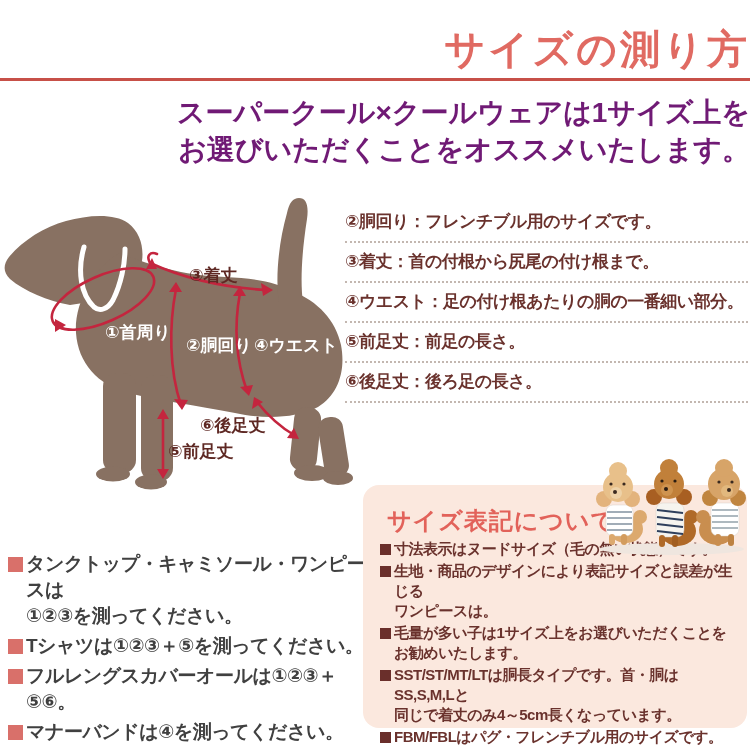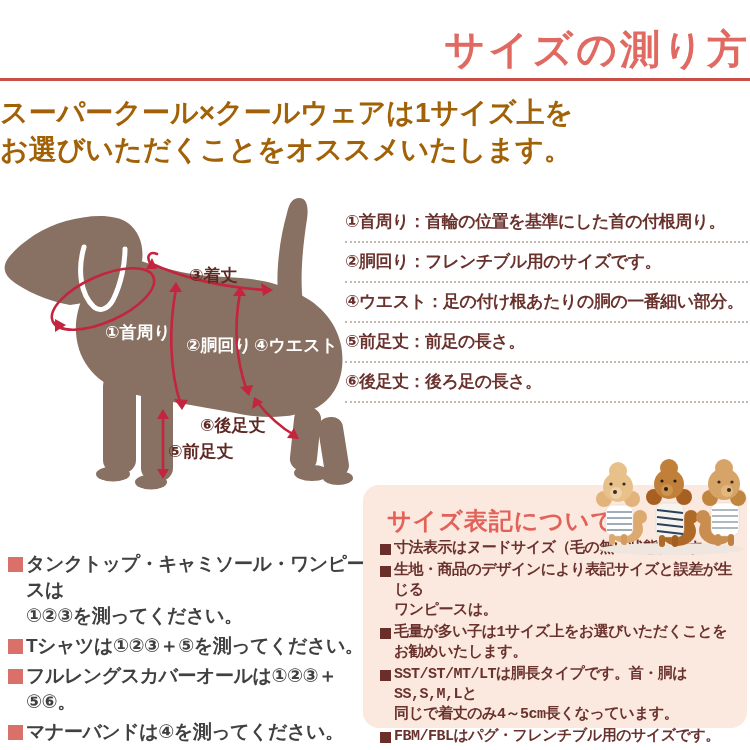--- a/index.html
+++ b/index.html
@@ -3,22 +3,22 @@
 <meta charset="utf-8">
 <style>
   html,body{margin:0;padding:0;background:#ffffff;}
   body{font-family:"Liberation Sans","DejaVu Sans",sans-serif;}
   .canvas{position:relative;width:750px;height:750px;background:#ffffff;overflow:hidden;margin:0 auto;}
 
   
   .page-title{position:absolute;top:22px;left:0;width:750px;text-align:right;
     font-size:40px;font-weight:bold;color:#e06a62;letter-spacing:3px;}
   .divider{position:absolute;top:78px;left:0;width:750px;height:3px;background:#c75048;}
-  .subtitle{position:absolute;top:94px;left:0;width:750px;text-align:left;
-    font-size:28px;font-weight:bold;color:#a16207;line-height:37px;white-space:pre-line;letter-spacing:0px;}
+  .subtitle{position:absolute;top:94px;left:0;width:750px;text-align:right;
+    font-size:28px;font-weight:bold;color:#701a75;line-height:37px;white-space:pre-line;letter-spacing:0px;}
 
   
   .dog-figure{position:absolute;left:0;top:195px;width:375px;height:312px;}
   .dog-figure svg{position:absolute;left:0;top:0;}
   .dog-label{position:absolute;font-weight:bold;font-size:17px;white-space:nowrap;}
   .dog-label.on-body{color:#ffffff;}
   .dog-label.off-body{color:#5e2823;}
   .lbl-back{left:189px;top:69px;}
   .lbl-neck{left:105px;top:126px;}
   .lbl-girth{left:186px;top:139px;}
@@ -32,21 +32,21 @@
     padding:9px 0 9px 0;border-bottom:2px dotted #c3b7b0;white-space:nowrap;letter-spacing:-0.5px;}
 
   
   .garment-notes{position:absolute;left:8px;top:551px;width:364px;}
   .g-item{display:flex;align-items:flex-start;margin-bottom:4px;}
   .g-square{flex:0 0 auto;width:15px;height:15px;background:#d9706a;margin:6px 3px 0 0;}
   .g-text{font-size:19px;font-weight:bold;color:#404040;line-height:26px;white-space:pre-line;letter-spacing:-0.5px;}
 
   
   .size-panel{position:absolute;left:363px;top:485px;width:384px;height:243px;
-    background:#fbe8de;border-radius:16px;font-family:Liberation Mono, monospace;}
+    background:#fbe8de;border-radius:16px;}
   .panel-title{position:absolute;left:24px;top:20px;font-size:24px;font-weight:bold;color:#e2625a;letter-spacing:1px;}
   .panel-items{position:absolute;left:17px;top:54px;width:356px;}
   .p-item{display:flex;align-items:flex-start;margin-bottom:2px;}
   .p-square{flex:0 0 auto;width:11px;height:11px;background:#6a2f2b;margin:5px 3px 0 0;}
   .p-text{font-size:15px;font-weight:bold;color:#6a322d;line-height:20px;white-space:pre-line;letter-spacing:-0.5px;}
 
   .poodles{position:absolute;left:596px;top:455px;width:152px;height:102px;}
 </style>
 </head>
 <body>
@@ -106,22 +106,22 @@
     </svg>
     <span class="dog-label off-body lbl-back">③着丈</span>
     <span class="dog-label on-body  lbl-neck">①首周り</span>
     <span class="dog-label on-body  lbl-girth">②胴回り</span>
     <span class="dog-label on-body  lbl-waist">④ウエスト</span>
     <span class="dog-label off-body lbl-hind">⑥後足丈</span>
     <span class="dog-label off-body lbl-front">⑤前足丈</span>
   </div>
 
   <div class="measure-list">
-    <div class="m-item">①首周り：首輪の位置を基準にした首の付根周り。</div>
     <div class="m-item">②胴回り：フレンチブル用のサイズです。</div>
+    <div class="m-item">③着丈：首の付根から尻尾の付け根まで。</div>
     <div class="m-item">④ウエスト：足の付け根あたりの胴の一番細い部分。</div>
     <div class="m-item">⑤前足丈：前足の長さ。</div>
     <div class="m-item">⑥後足丈：後ろ足の長さ。</div>
   </div>
 
   <div class="garment-notes">
     <div class="g-item">
       <span class="g-square"></span>
       <span class="g-text">タンクトップ・キャミソール・ワンピースは
 ①②③を測ってください。</span>

